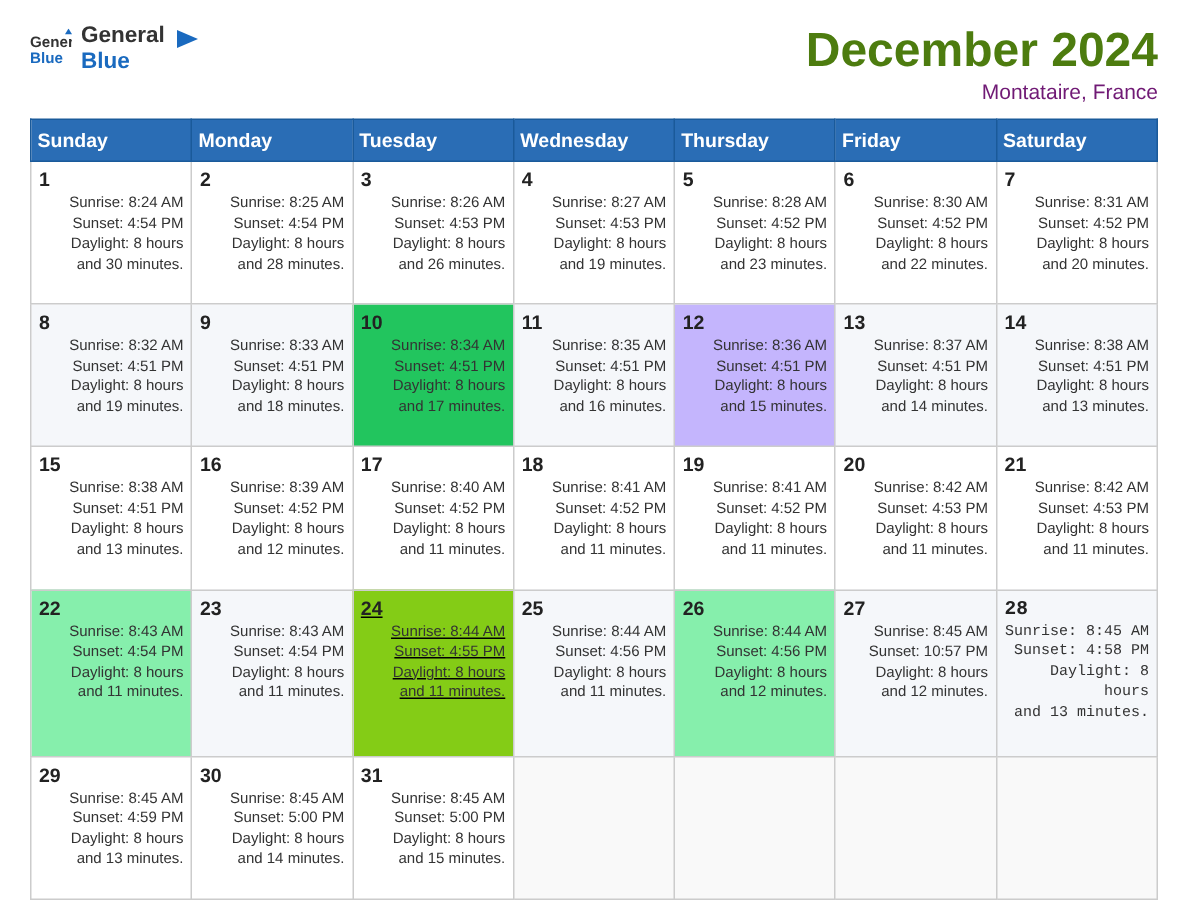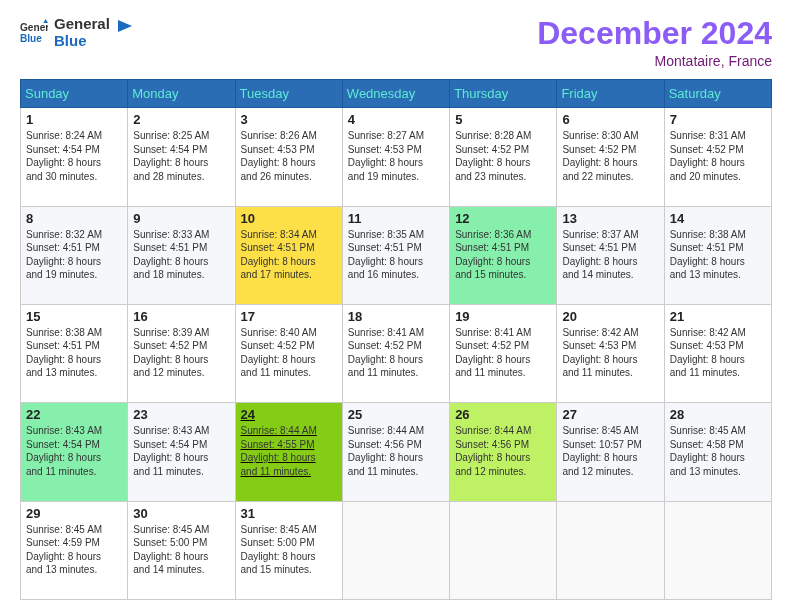--- a/index.html
+++ b/index.html
@@ -31,42 +31,42 @@
     .logo-icon {
       width: 28px;
       height: 28px;
     }
     .title-block {
       text-align: right;
     }
     .month-title {
       font-size: 32px;
       font-weight: bold;
-      color: #8b5cf6;
+      color: #4d7c0f;
       line-height: 1.1;
       text-align: center;
     }
     .location {
       font-size: 14px;
       color: #701a75;
       margin-top: 2px;
     }
     .calendar {
       flex: 1;
       border-collapse: collapse;
       width: 100%;
       font-size: 10.5px;
     }
     .calendar th {
       background-color: #2a6db5;
-      color: #5eead4;
+      color: #ffffff;
       padding: 6px 4px;
       text-align: left;
       font-size: 13px;
-      font-weight: normal;
+      font-weight: bold;
       border: 1px solid #1a5a9a;
     }
     .calendar td {
       border: 1px solid #ccc;
       vertical-align: top;
       padding: 4px 5px;
       background: #fff;
       width: calc(100% / 7);
     }
     .calendar tr:nth-child(even) td {
@@ -75,20 +75,21 @@
     .day-number {
       font-size: 13px;
       font-weight: bold;
       color: #222;
       margin-bottom: 2px;
     }
     .day-info {
       color: #333;
       line-height: 1.35;
       font-size: 10px;
+      text-align: right;
     }
     .empty-cell {
       background: #f9f9f9 !important;
     }
   </style>
 </head>
 <body>
 
 <div class="page">
   <div class="header">
@@ -157,29 +158,29 @@
         </tr>
         <tr>
           <td style="background: rgb(245, 247, 250);">
             <div class="day-number">8</div>
             <div class="day-info"><span>Sunrise: 8:32 AM</span><br><span>Sunset: 4:51 PM</span><br><span>Daylight: 8 hours</span><br><span>and 19 minutes.</span></div>
           </td>
           <td style="background: rgb(245, 247, 250);">
             <div class="day-number">9</div>
             <div class="day-info"><span>Sunrise: 8:33 AM</span><br><span>Sunset: 4:51 PM</span><br><span>Daylight: 8 hours</span><br><span>and 18 minutes.</span></div>
           </td>
-          <td style="background: #fde047;">
+          <td style="background: #22c55e;">
             <div class="day-number">10</div>
             <div class="day-info"><span>Sunrise: 8:34 AM</span><br><span>Sunset: 4:51 PM</span><br><span>Daylight: 8 hours</span><br><span>and 17 minutes.</span></div>
           </td>
           <td style="background: rgb(245, 247, 250);">
             <div class="day-number">11</div>
             <div class="day-info"><span>Sunrise: 8:35 AM</span><br><span>Sunset: 4:51 PM</span><br><span>Daylight: 8 hours</span><br><span>and 16 minutes.</span></div>
           </td>
-          <td style="background: #86efac;">
+          <td style="background: #c4b5fd;">
             <div class="day-number">12</div>
             <div class="day-info"><span>Sunrise: 8:36 AM</span><br><span>Sunset: 4:51 PM</span><br><span>Daylight: 8 hours</span><br><span>and 15 minutes.</span></div>
           </td>
           <td style="background: rgb(245, 247, 250);">
             <div class="day-number">13</div>
             <div class="day-info"><span>Sunrise: 8:37 AM</span><br><span>Sunset: 4:51 PM</span><br><span>Daylight: 8 hours</span><br><span>and 14 minutes.</span></div>
           </td>
           <td style="background: rgb(245, 247, 250);">
             <div class="day-number">14</div>
             <div class="day-info"><span>Sunrise: 8:38 AM</span><br><span>Sunset: 4:51 PM</span><br><span>Daylight: 8 hours</span><br><span>and 13 minutes.</span></div>
@@ -225,29 +226,29 @@
             <div class="day-info"><span>Sunrise: 8:43 AM</span><br><span>Sunset: 4:54 PM</span><br><span>Daylight: 8 hours</span><br><span>and 11 minutes.</span></div>
           </td>
           <td style="background: #84cc16; text-decoration: underline;">
             <div class="day-number">24</div>
             <div class="day-info"><span>Sunrise: 8:44 AM</span><br><span>Sunset: 4:55 PM</span><br><span>Daylight: 8 hours</span><br><span>and 11 minutes.</span></div>
           </td>
           <td style="background: rgb(245, 247, 250);">
             <div class="day-number">25</div>
             <div class="day-info"><span>Sunrise: 8:44 AM</span><br><span>Sunset: 4:56 PM</span><br><span>Daylight: 8 hours</span><br><span>and 11 minutes.</span></div>
           </td>
-          <td style="background: #bef264;">
+          <td style="background: #86efac;">
             <div class="day-number">26</div>
             <div class="day-info"><span>Sunrise: 8:44 AM</span><br><span>Sunset: 4:56 PM</span><br><span>Daylight: 8 hours</span><br><span>and 12 minutes.</span></div>
           </td>
           <td style="background: rgb(245, 247, 250);">
             <div class="day-number">27</div>
             <div class="day-info"><span>Sunrise: 8:45 AM</span><br><span>Sunset: 10:57 PM</span><br><span>Daylight: 8 hours</span><br><span>and 12 minutes.</span></div>
           </td>
-          <td style="background: rgb(245, 247, 250);">
+          <td style="background: rgb(245, 247, 250); font-family: Liberation Mono, monospace;">
             <div class="day-number">28</div>
             <div class="day-info"><span>Sunrise: 8:45 AM</span><br><span>Sunset: 4:58 PM</span><br><span>Daylight: 8 hours</span><br><span>and 13 minutes.</span></div>
           </td>
         </tr>
         <tr>
           <td>
             <div class="day-number">29</div>
             <div class="day-info"><span>Sunrise: 8:45 AM</span><br><span>Sunset: 4:59 PM</span><br><span>Daylight: 8 hours</span><br><span>and 13 minutes.</span></div>
           </td>
           <td>

